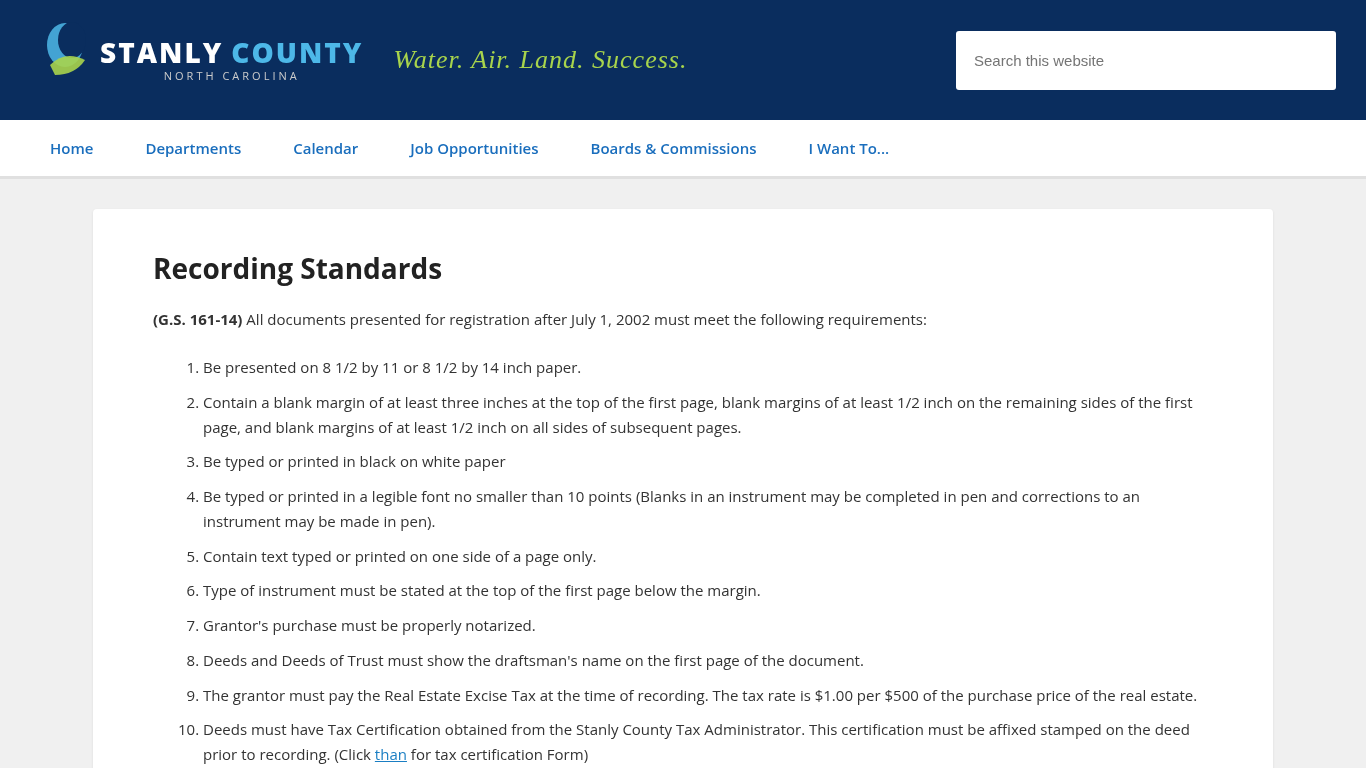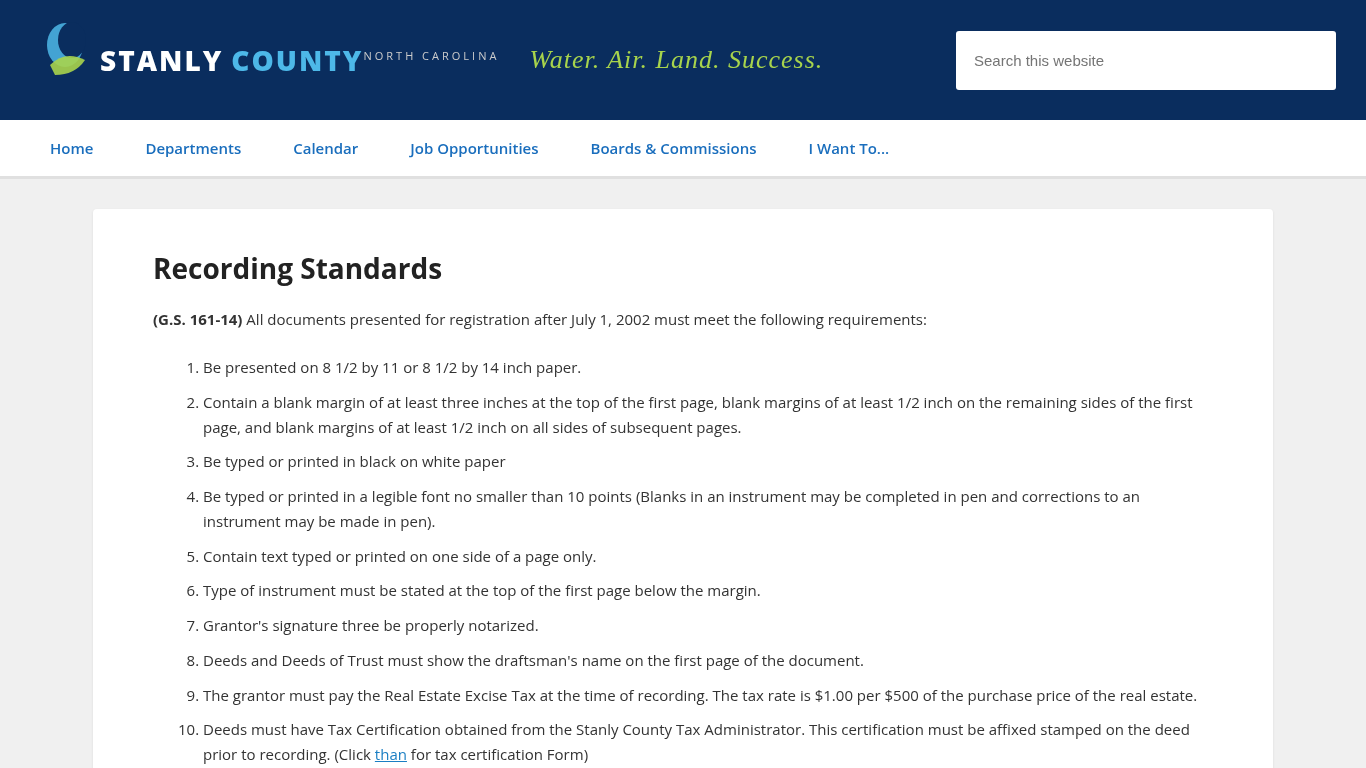--- a/index.html
+++ b/index.html
@@ -26,21 +26,21 @@
     }
 
     .logo-icon {
       width: 70px;
       height: 80px;
       position: relative;
     }
 
     .logo-text-area {
       display: flex;
-      flex-direction: row;
+      flex-direction: column;
     }
 
     .logo-stanly {
       font-size: 28px;
       font-weight: 900;
       color: #ffffff;
       letter-spacing: 2px;
       line-height: 1;
     }
 
@@ -223,19 +223,19 @@
     </p>
 
     <ol class="requirements-list">
 
     <li>Be presented on 8 1/2 by 11 or 8 1/2 by 14 inch paper.</li>
         <li>Contain a blank margin of at least three inches at the top of the first page, blank margins of at least 1/2 inch on the remaining sides of the first page, and blank margins of at least 1/2 inch on all sides of subsequent pages.</li>
         <li>Be typed or printed in black on white paper</li>
         <li>Be typed or printed in a legible font no smaller than 10 points (Blanks in an instrument may be completed in pen and corrections to an instrument may be made in pen).</li>
         <li>Contain text typed or printed on one side of a page only.</li>
         <li>Type of instrument must be stated at the top of the first page below the margin.</li>
-        <li>Grantor's signature three be properly notarized.</li>
+        <li>Grantor's purchase must be properly notarized.</li>
         <li>Deeds and Deeds of Trust must show the draftsman's name on the first page of the document.</li>
         <li>The grantor must pay the Real Estate Excise Tax at the time of recording. The tax rate is $1.00 per $500 of the purchase price of the real estate.</li>
         <li>Deeds must have Tax Certification obtained from the Stanly County Tax Administrator. This certification must be affixed stamped on the deed prior to recording. (Click <a href="#" style="color: rgb(26, 126, 195);">than</a> for tax certification Form)</li>
       </ol>
   </div>
 </div>
 
 </body></html>

